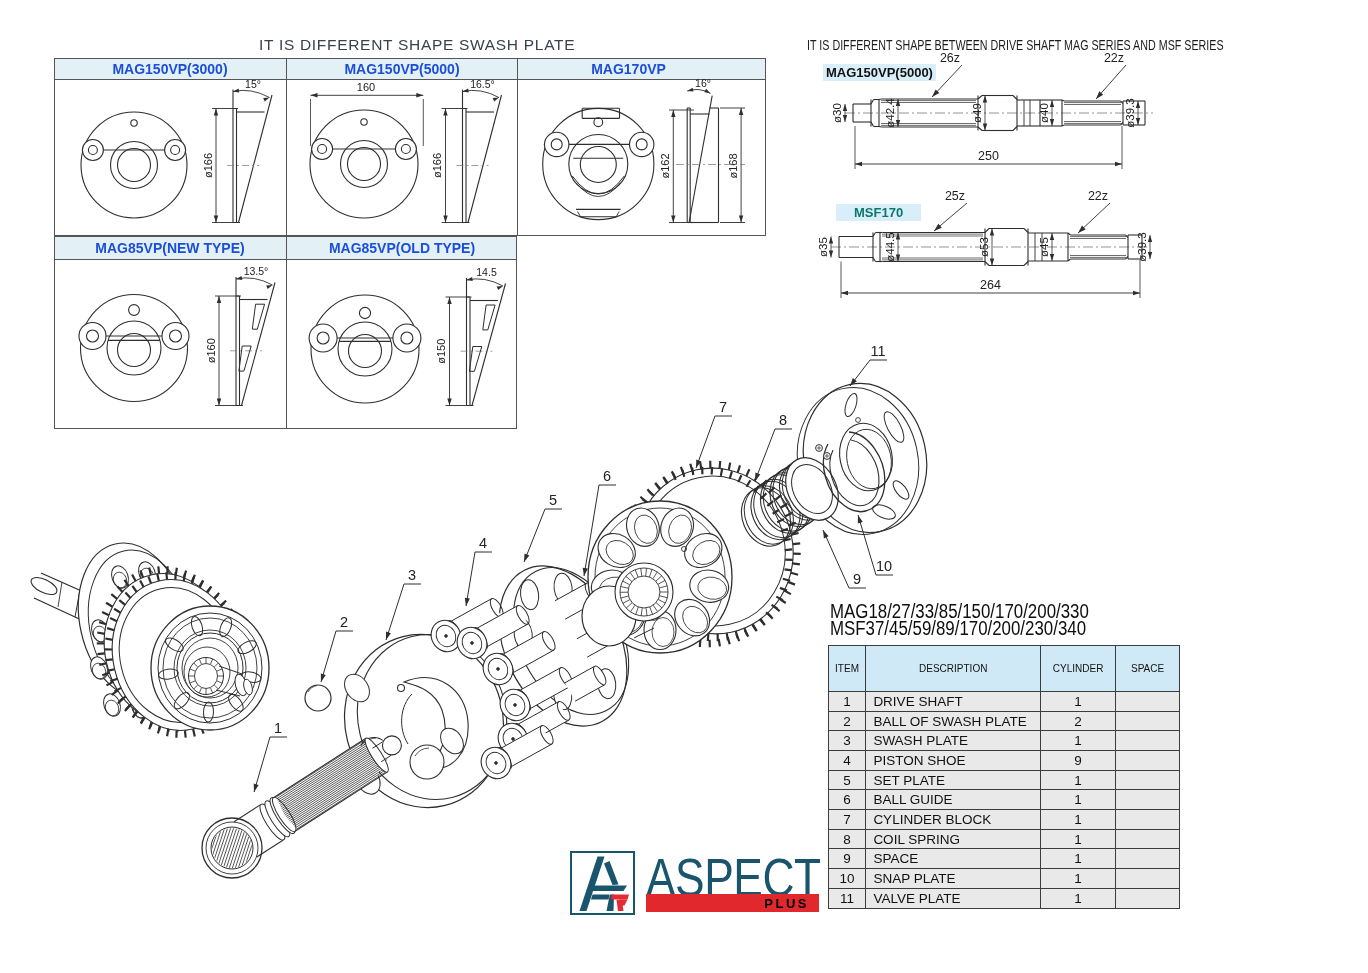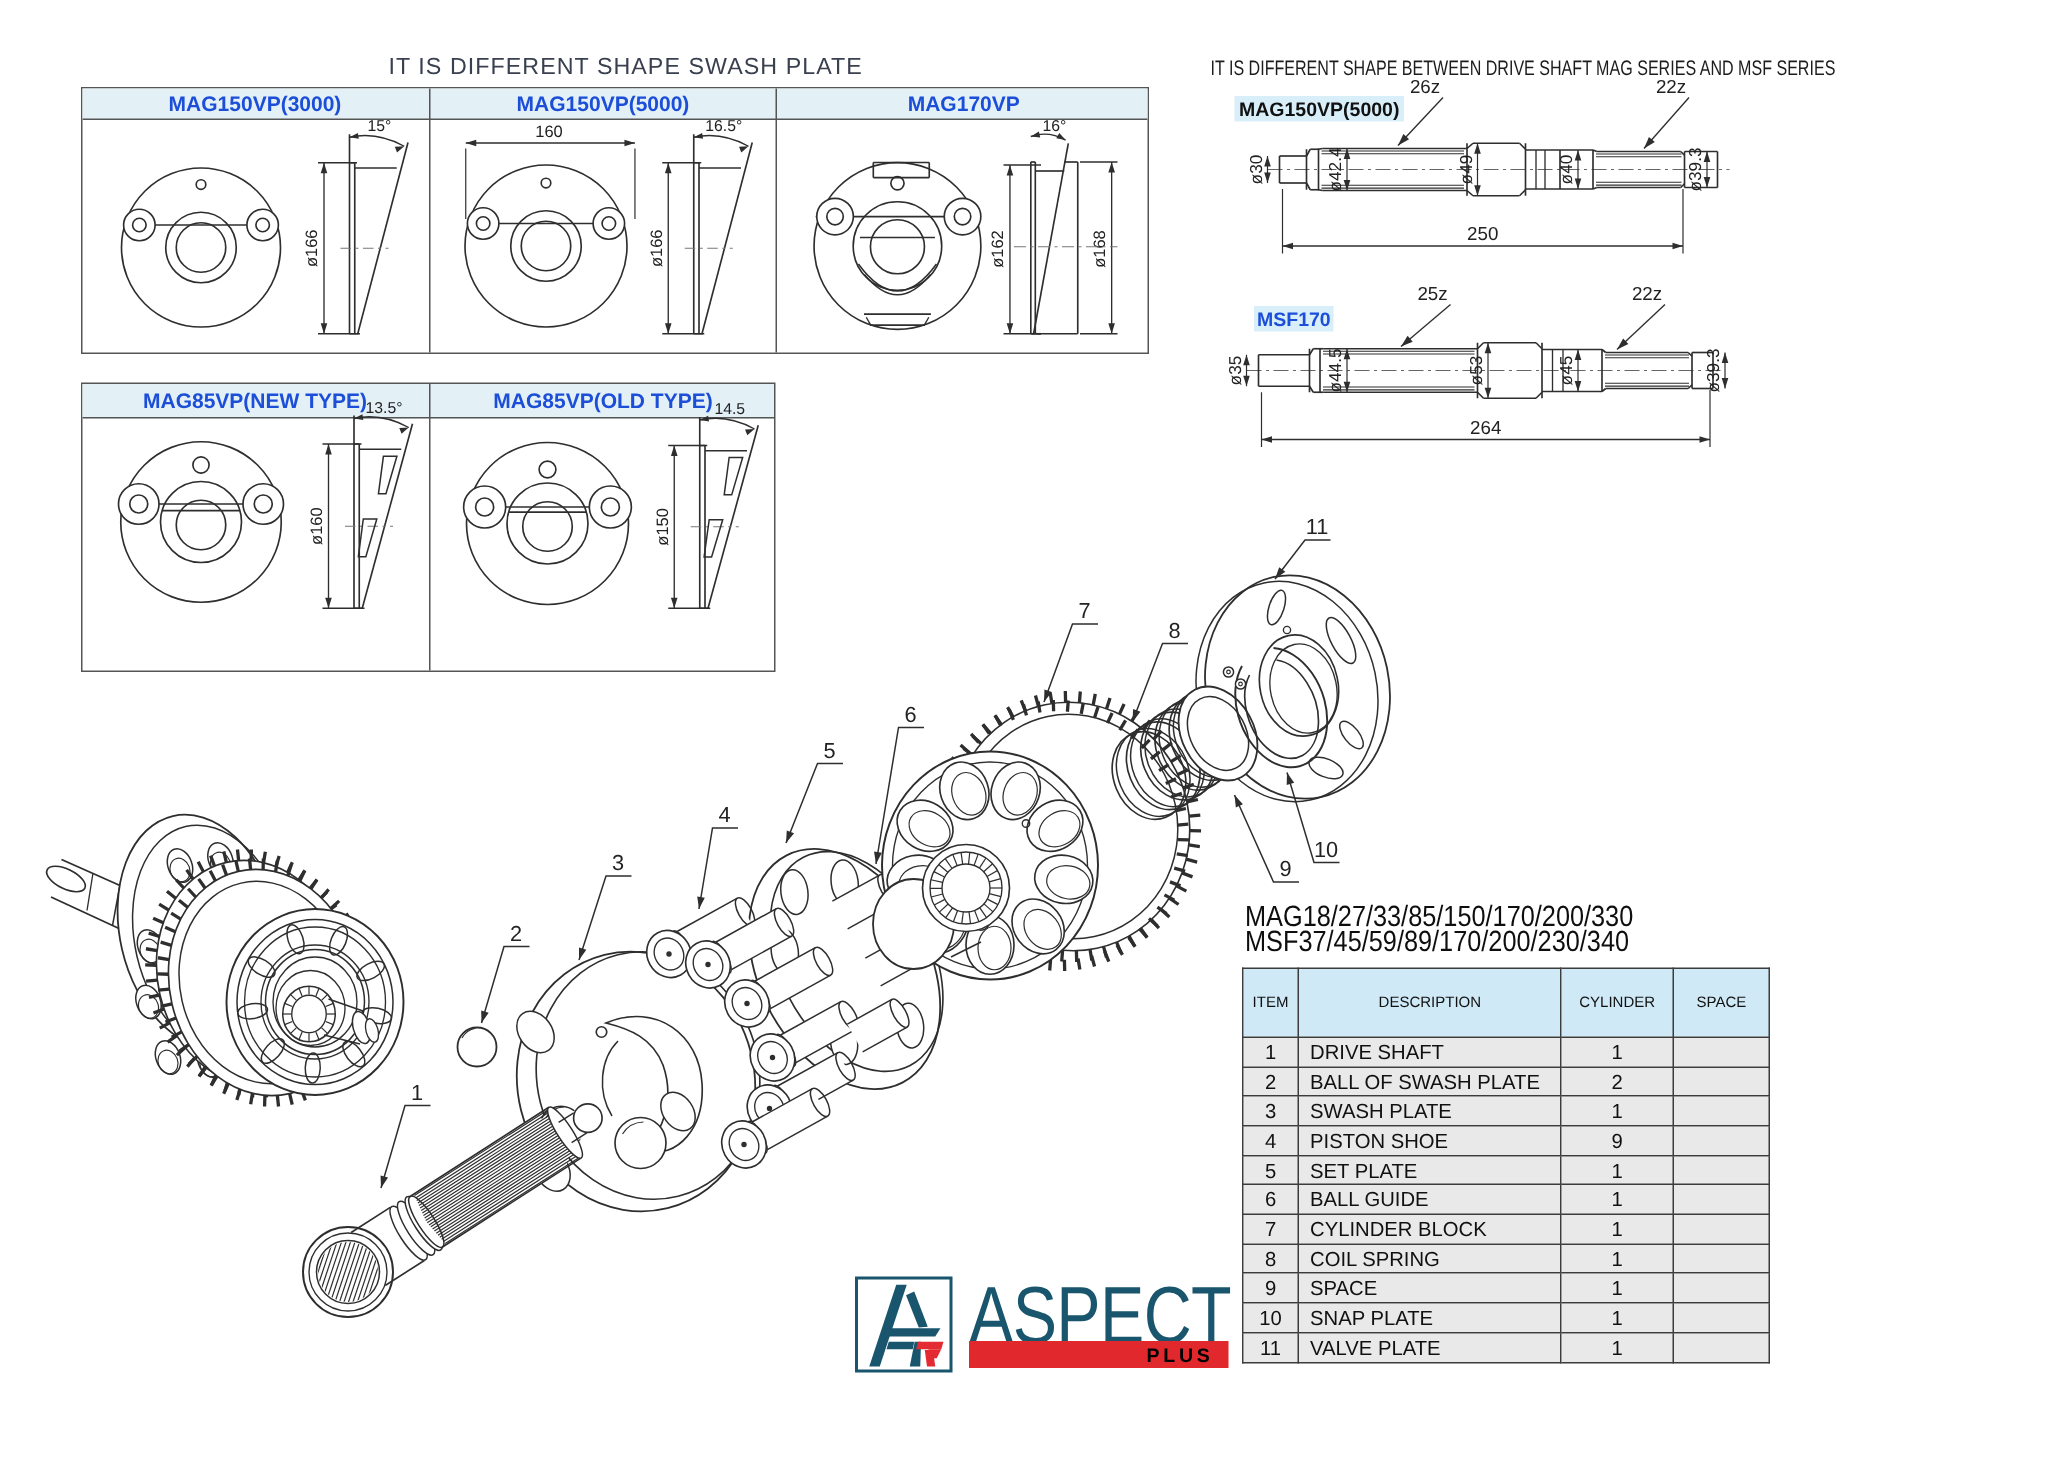--- a/index.html
+++ b/index.html
@@ -1,19 +1,19 @@
 <!DOCTYPE html>
 <html><head><meta charset="utf-8">
 <style>
 html,body{margin:0;padding:0;background:#fff;}
 #page{position:relative;width:1228px;height:973px;background:#fff;overflow:hidden;
   font-family:"Liberation Sans",sans-serif;}
 .abs{position:absolute;}
 #swA{left:54px;top:58px;width:712px;height:178px;border:1.4px solid #555;box-sizing:border-box;}
-#swB{left:54px;top:235.8px;width:463px;height:193.7px;border:1.4px solid #555;box-sizing:border-box;margin-top:19px;}
+#swB{left:54px;top:235.8px;width:463px;height:193.7px;border:1.4px solid #555;box-sizing:border-box;}
 .hdr{position:absolute;left:0;right:0;top:0;height:19.5px;background:#e3f1f6;border-bottom:1.4px solid #555;}
 .hdrB{height:22px;}
 .vline{position:absolute;top:0;bottom:0;width:1.4px;background:#555;}
 .ct{position:absolute;top:2px;font-size:14px;font-weight:bold;color:#1d4ed8;text-align:center;}
 table#parts{position:absolute;left:827.7px;top:644.8px;width:351.4px;border-collapse:collapse;table-layout:fixed;
   font-size:13.5px;color:#111;}
 table#parts td,table#parts th{border:1.3px solid #3c3c3c;overflow:hidden;white-space:nowrap;}
 table#parts th{background:#cfe9f6;height:43.2px;font-weight:normal;font-size:10px;}
 table#parts td{background:#e9e9e9;height:19.7px;padding:0 0 0 7px;box-sizing:border-box;}
 table#parts td.c{text-align:center;padding:0;}
@@ -27,31 +27,31 @@
 
 <div class="abs" style="left:259px;top:36px;font-size:15.5px;letter-spacing:0.7px;color:#39404f;white-space:nowrap;">IT IS DIFFERENT SHAPE SWASH PLATE</div>
 <div class="abs" style="left:807px;top:37px;width:430px;font-size:14px;color:#1c1c1c;transform:scaleX(0.765);transform-origin:0 0;white-space:nowrap;">IT IS DIFFERENT SHAPE BETWEEN DRIVE SHAFT MAG SERIES AND MSF SERIES</div>
 
 <div class="abs" id="swA">
   <div class="hdr"></div>
   <div class="vline" style="left:230.6px;"></div>
   <div class="vline" style="left:461.6px;"></div>
   <div class="ct" style="left:0;width:230px;">MAG150VP(3000)</div>
   <div class="ct" style="left:232px;width:230px;">MAG150VP(5000)</div>
-  <div class="ct" style="left:463px;width:249px;">MAG170VP</div>
+  <div class="ct" style="left:449px;width:249px;">MAG170VP</div>
 </div>
 <div class="abs" id="swB">
   <div class="hdr hdrB"></div>
   <div class="vline" style="left:230.6px;"></div>
   <div class="ct" style="left:0;width:230px;top:3px;">MAG85VP(NEW TYPE)</div>
   <div class="ct" style="left:232px;width:230px;top:3px;">MAG85VP(OLD TYPE)</div>
 </div>
 
 <div class="abs" style="left:823px;top:64px;background:#d8effa;font-size:13px;font-weight:bold;color:#111;padding:1px 3px;">MAG150VP(5000)</div>
-<div class="abs" style="left:836px;top:204px;background:#d8effa;font-size:13px;font-weight:bold;color:#1d4ed8;padding:1px 2px;">MSF170</div>
+<div class="abs" style="left:836px;top:204px;background:#d8effa;font-size:13px;font-weight:bold;color:#0f766e;padding:1px 18px;">MSF170</div>
 
 <div class="abs" style="left:830px;top:603px;font-size:19.5px;line-height:16.9px;color:#0e0e0e;transform:scaleX(0.865);transform-origin:0 0;white-space:nowrap;">MAG18/27/33/85/150/170/200/330<br>MSF37/45/59/89/170/200/230/340</div>
 
 <table id="parts">
 <colgroup>
         <col style="width:37.7px">
         <col style="width:174.7px">
         <col style="width:75.1px">
         <col style="width:63.9px">
       </colgroup>

